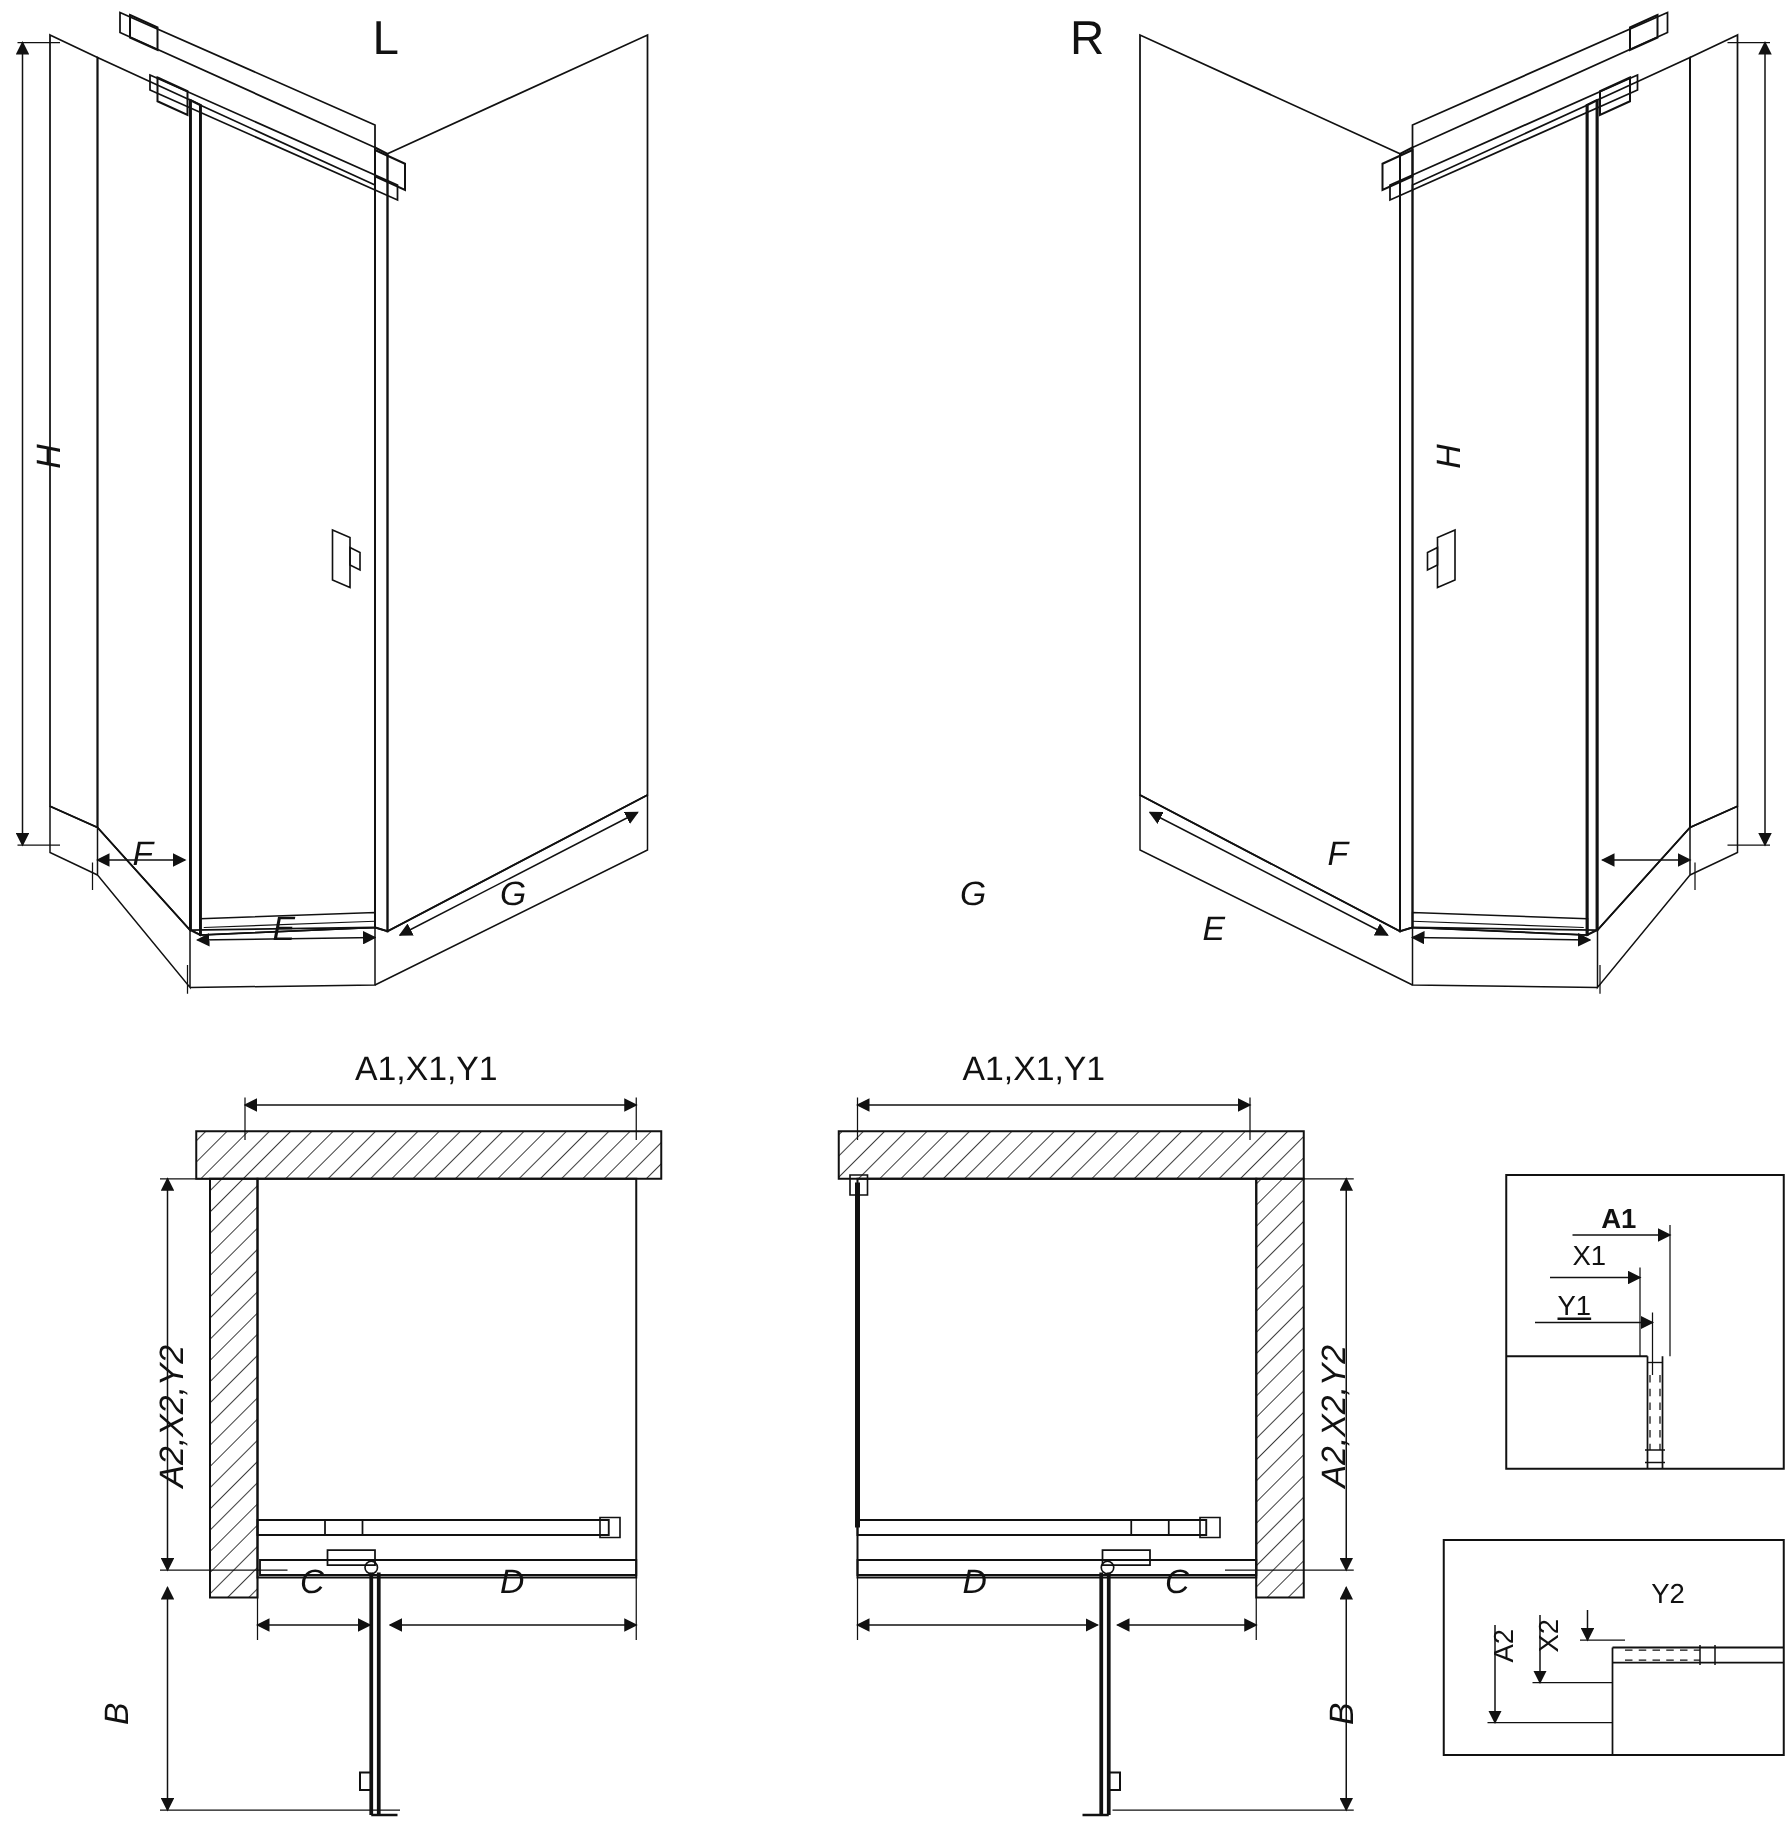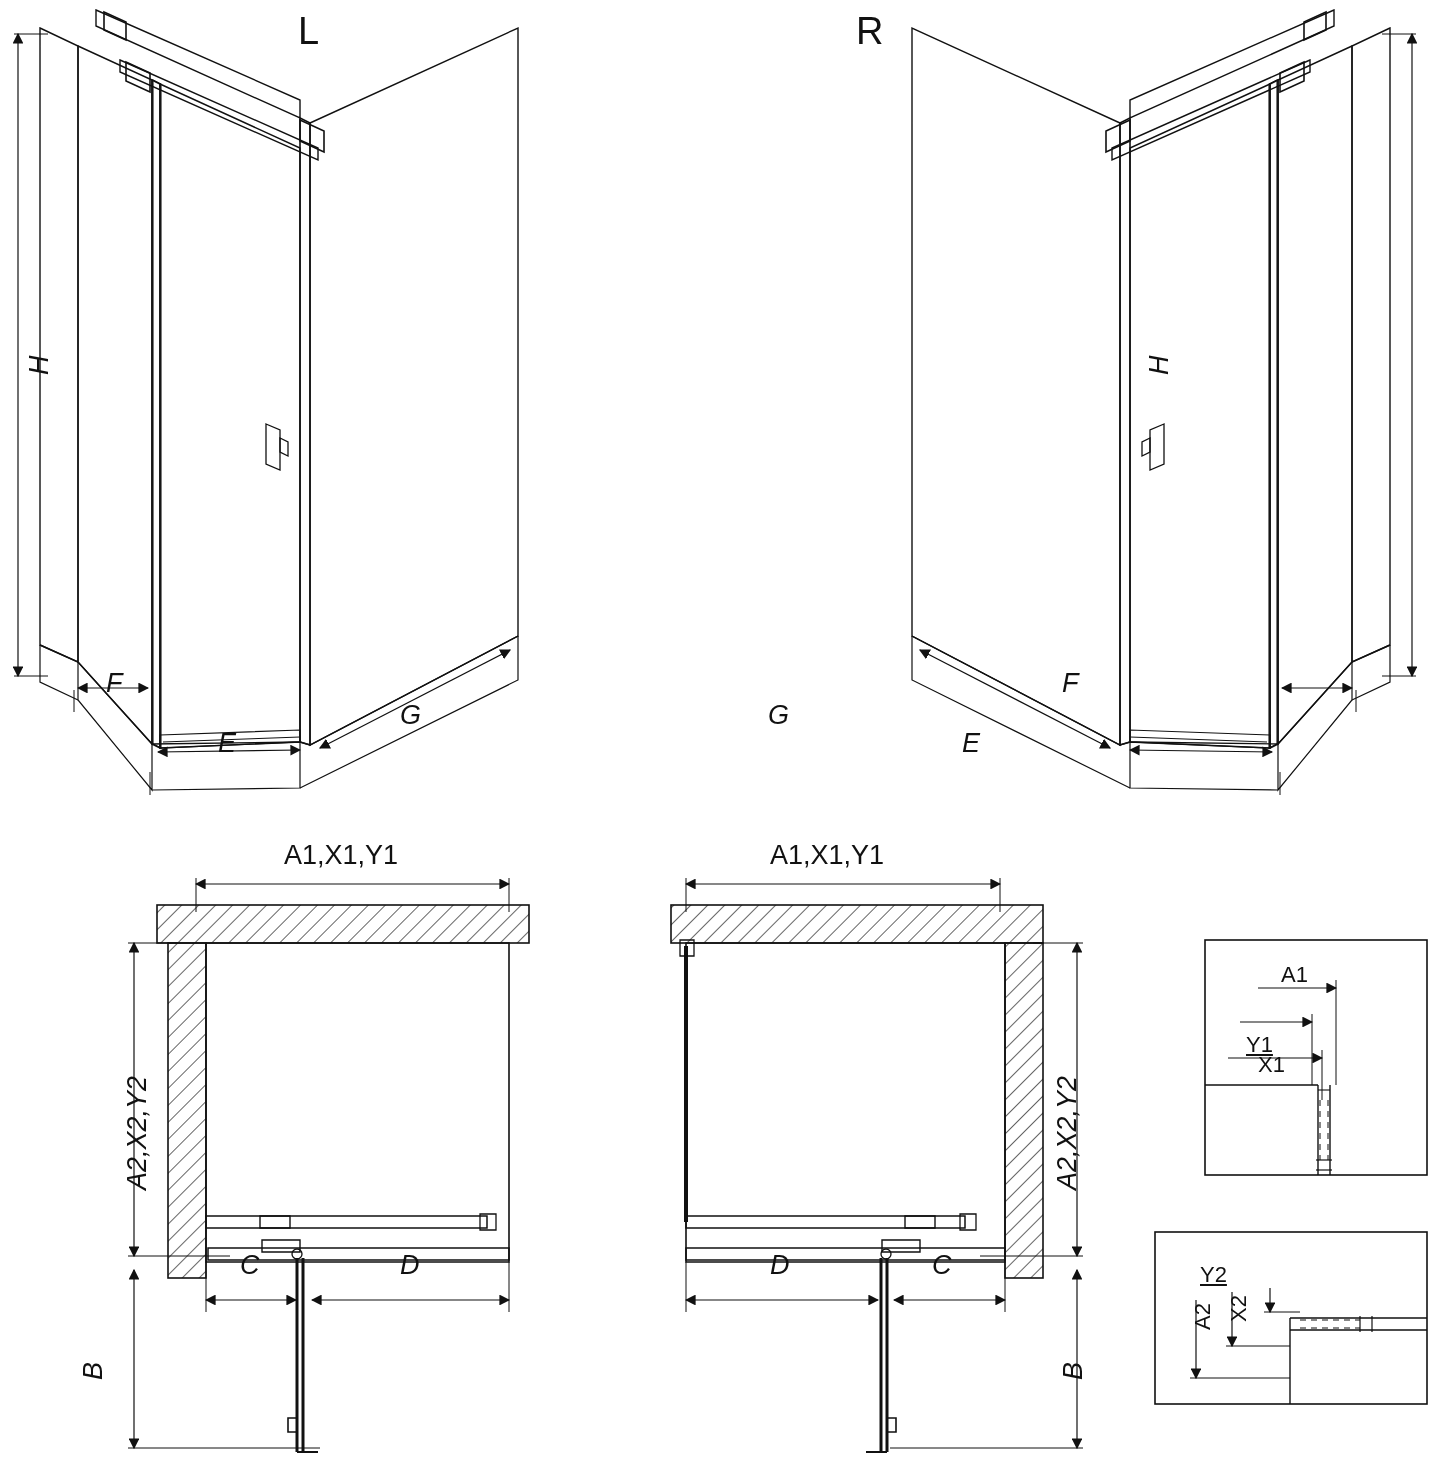--- a/index.html
+++ b/index.html
@@ -243,21 +243,21 @@
 <div class="lbl mid ital" style="left:240px;top:1250px;">C</div>
 <div class="lbl mid ital" style="left:400px;top:1250px;">D</div>
 <div class="lbl mid ital rot90" style="left:78px;top:1380px;">B</div>
 
 <div class="lbl mid" style="left:770px;top:840px;">A1,X1,Y1</div>
 <div class="lbl mid ital rot90" style="left:1052px;top:1190px;">A2,X2,Y2</div>
 <div class="lbl mid ital" style="left:770px;top:1250px;">D</div>
 <div class="lbl mid ital" style="left:932px;top:1250px;">C</div>
 <div class="lbl mid ital rot90" style="left:1058px;top:1380px;">B</div>
 
-<div class="lbl sm" style="left:1281px;top:962px;">A1</div>
-<div class="lbl sm" style="left:1258px;top:1052px;">X1</div>
+<div class="lbl sm" style="left:1281px;top:962px;font-weight:bold;">A1</div>
+<div class="lbl sm" style="left:1258px;top:992px;">X1</div>
 <div class="lbl sm" style="left:1246px;top:1032px;text-decoration:underline;">Y1</div>
 
 <div class="lbl sm rot90" style="left:1190px;top:1330px;">A2</div>
 <div class="lbl sm rot90" style="left:1226px;top:1322px;">X2</div>
-<div class="lbl sm" style="left:1200px;top:1262px;text-decoration:underline;">Y2</div>
+<div class="lbl sm" style="left:1321px;top:1262px;">Y2</div>
 
 </div>
 
 </body></html>

